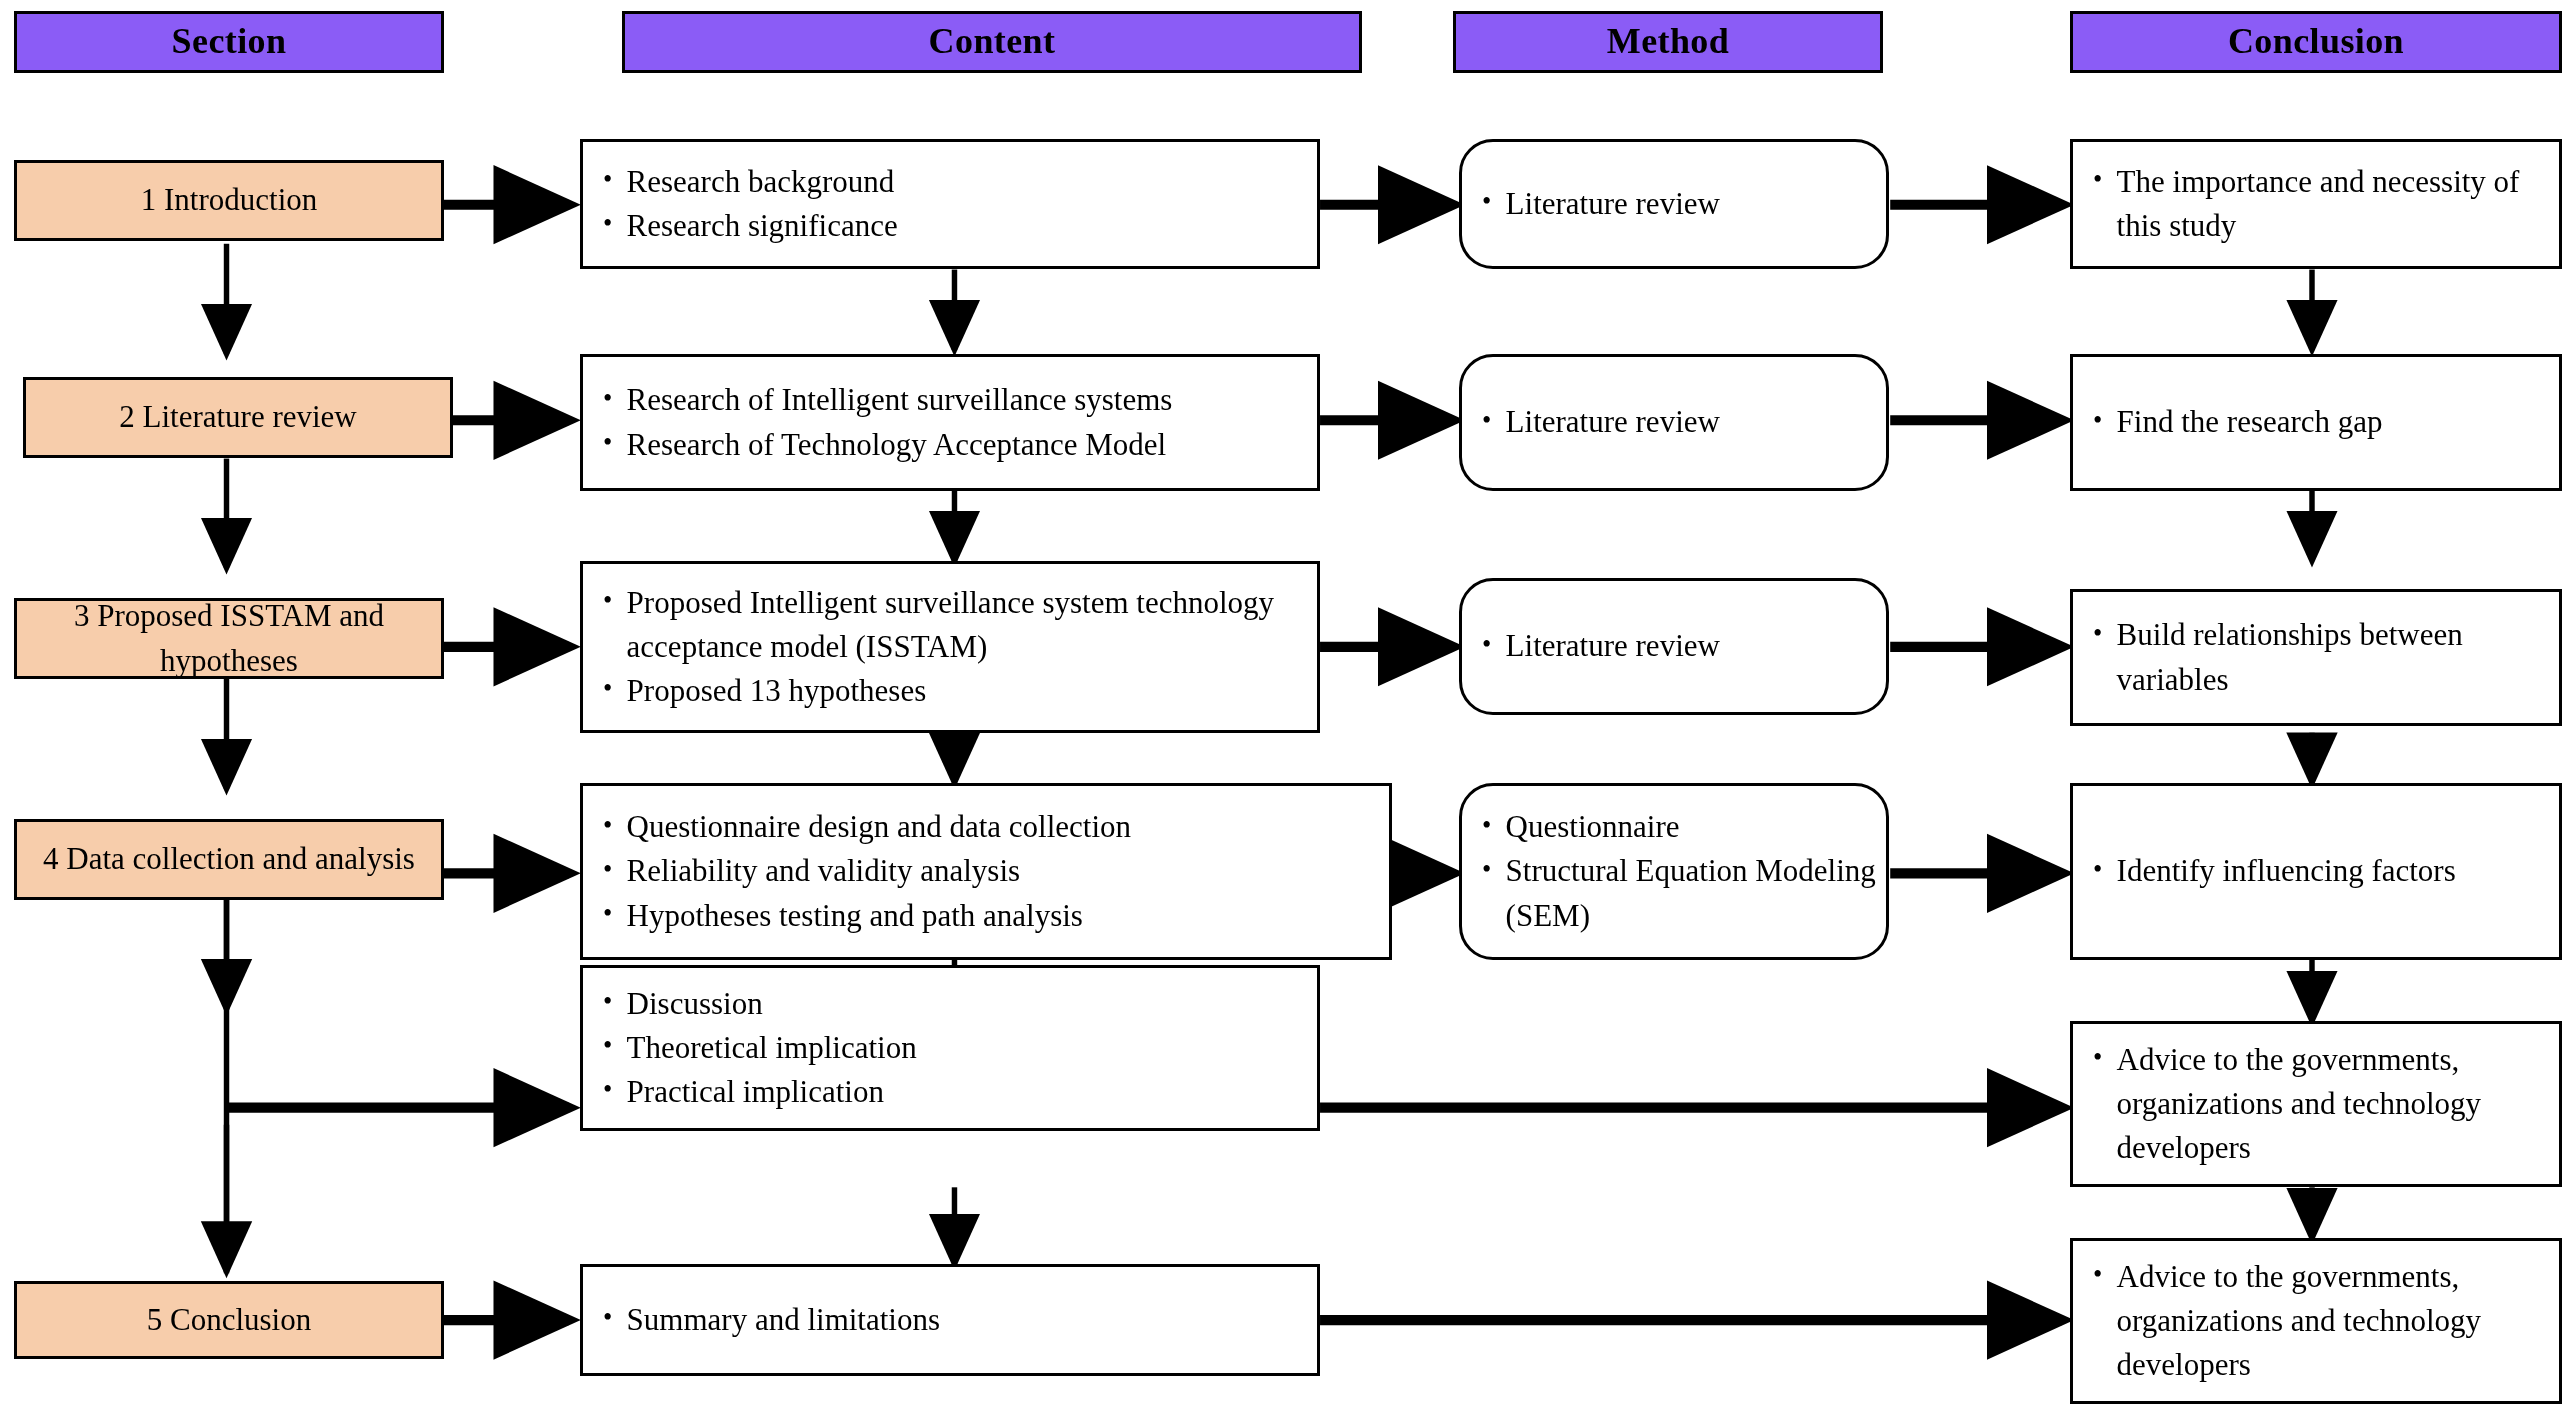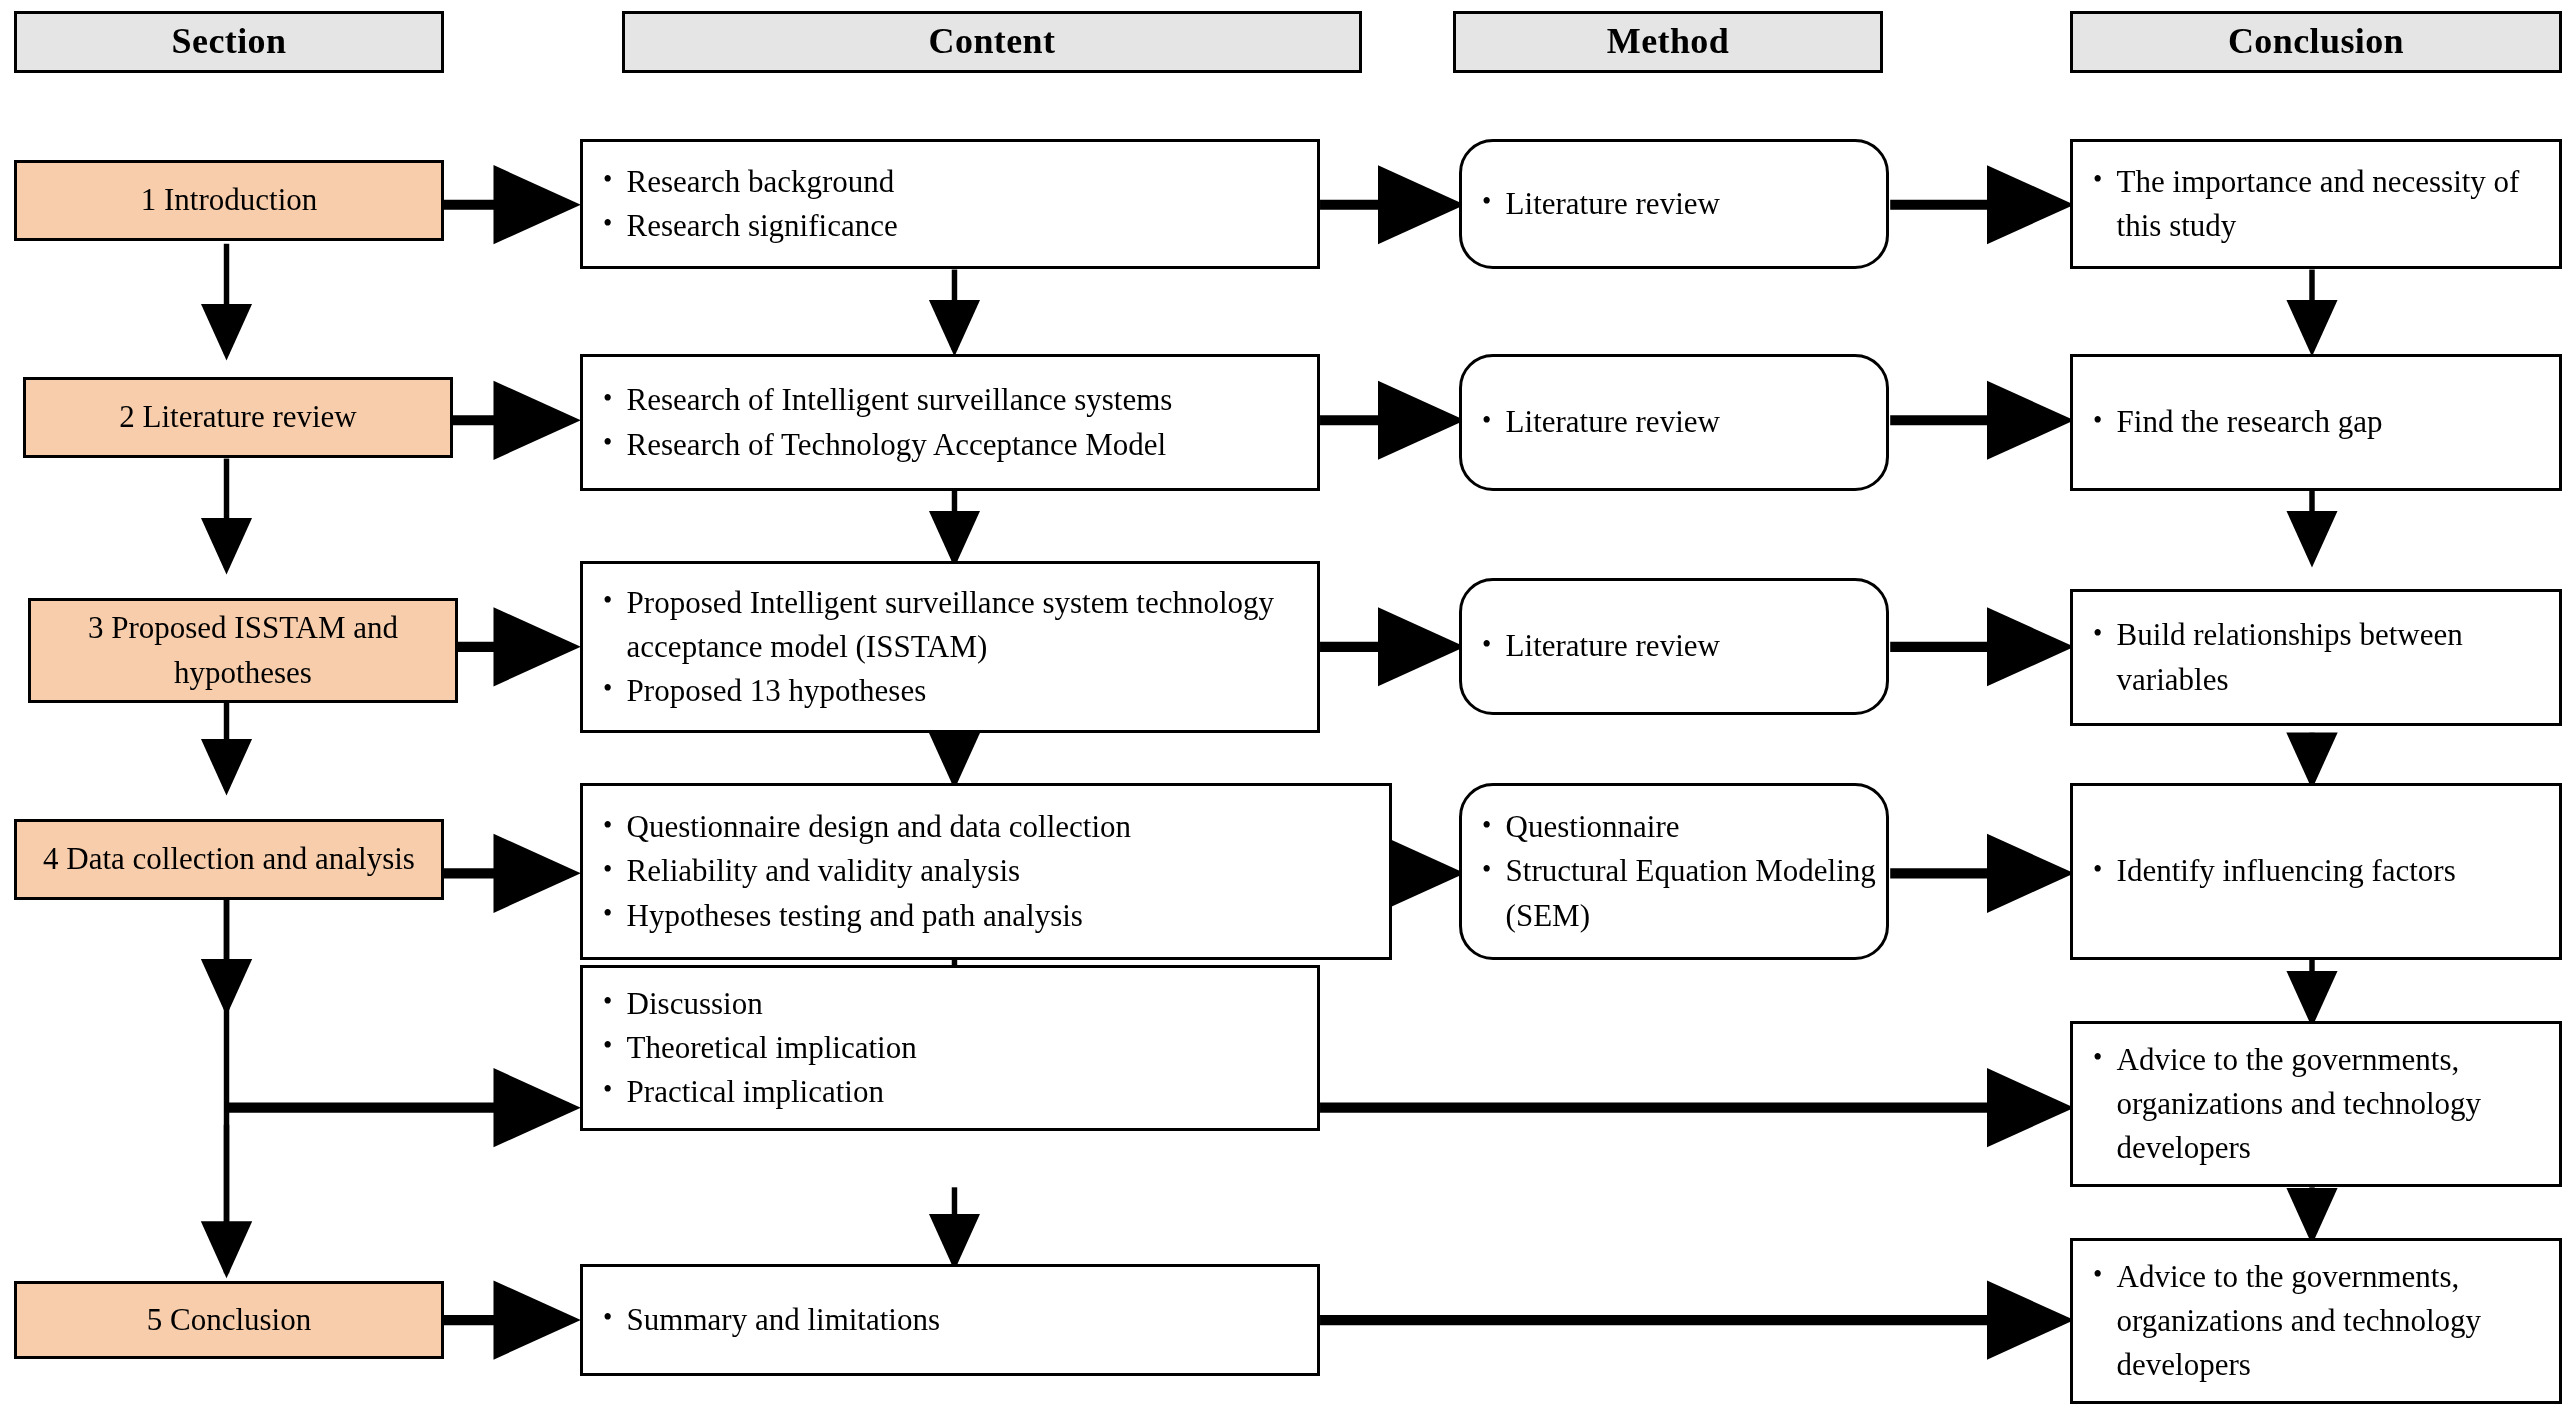--- a/index.html
+++ b/index.html
@@ -27,21 +27,21 @@
   .node {
     position: absolute;
     box-sizing: border-box;
     border: 3.1px solid #000000;
     background: #ffffff;
     display: flex;
     flex-direction: column;
     justify-content: center;
   }
   .hdr {
-    background: #e5e5e5;
+    background: #8b5cf6;
     align-items: center;
     justify-content: center;
     border-width: 3.1px;
   }
   .hdr .hdr-label {
     font-weight: bold;
     font-size: 36px;
     letter-spacing: 0.4px;
     color: #000000;
     text-align: center;
@@ -214,21 +214,21 @@
       <li>Literature review</li>
     </ul>
   </div>
 
   <div class="node" style="left:2070px; top:354px; width:492px; height:137px;">
     <ul class="bullets conc-list">
       <li>Find the research gap</li>
     </ul>
   </div>
 
-  <div class="node section" style="left:28px; top:598px; width:430px; height:105px;">
+  <div class="node section" style="left:14px; top:598px; width:430px; height:81px;">
     <div class="sec-label">3 Proposed ISSTAM and hypotheses</div>
   </div>
 
   <div class="node" style="left:580px; top:561px; width:740px; height:172px;">
     <ul class="bullets cont-list">
       <li>Proposed Intelligent surveillance system technology acceptance model (ISSTAM)</li>
       <li>Proposed 13 hypotheses</li>
     </ul>
   </div>
 

